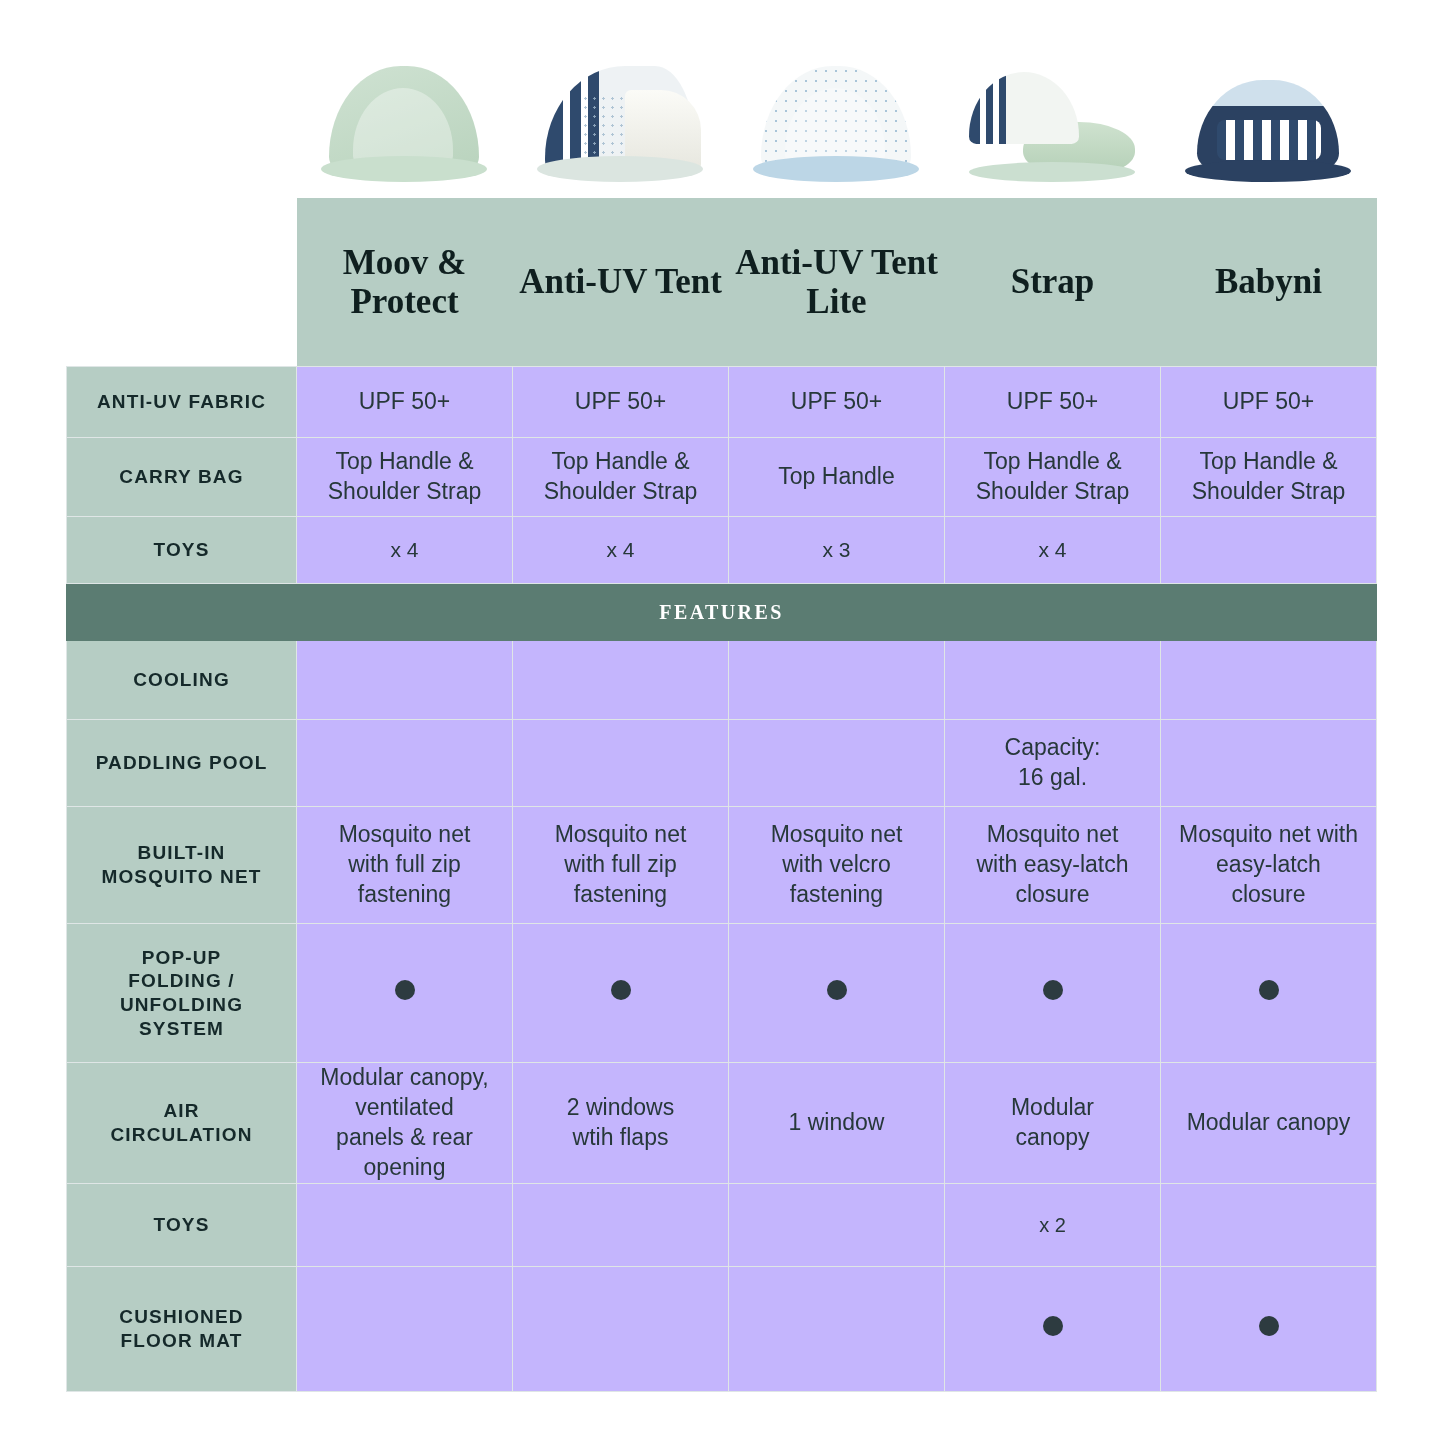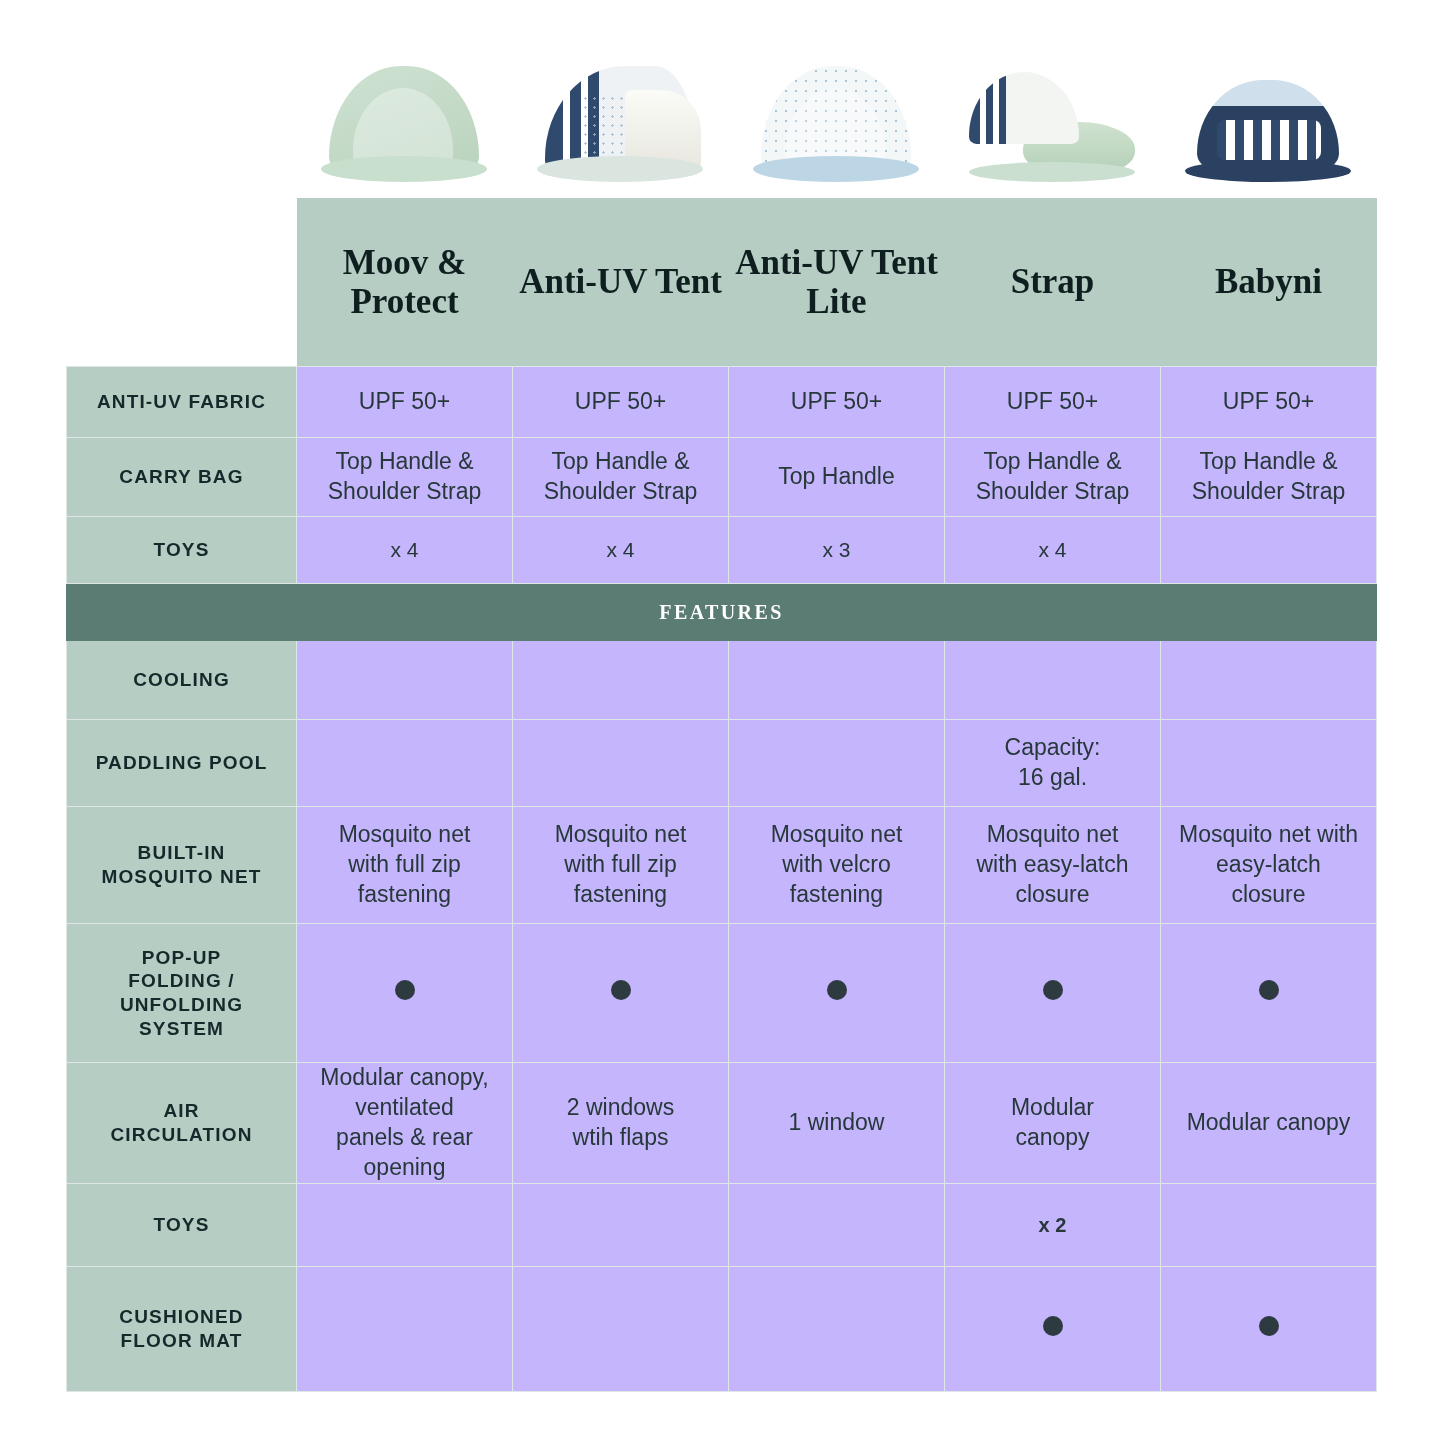--- a/index.html
+++ b/index.html
@@ -219,21 +219,21 @@
 
   .dot {
     display: inline-block;
     width: 20px;
     height: 20px;
     border-radius: 50%;
     background: #2d3b40;
   }
 
   .small { font-size: 21px; }
-  .tiny  { font-size: 20px; font-weight: bold; }
+  .tiny  { font-size: 20px; }
 
   tr.r-cooling th.rowlabel, tr.r-cooling td.cell { height: 78px; }
   tr.r-pool td.cell { height: 86px; }
   tr.r-net td.cell { height: 116px; }
   tr.r-popup td.cell { height: 138px; }
   tr.r-air td.cell { height: 110px; margin-top: 8px; }
   tr.r-toys td.cell { height: 82px; }
   tr.r-mat td.cell { height: 124px; }
 </style>
 </head>

